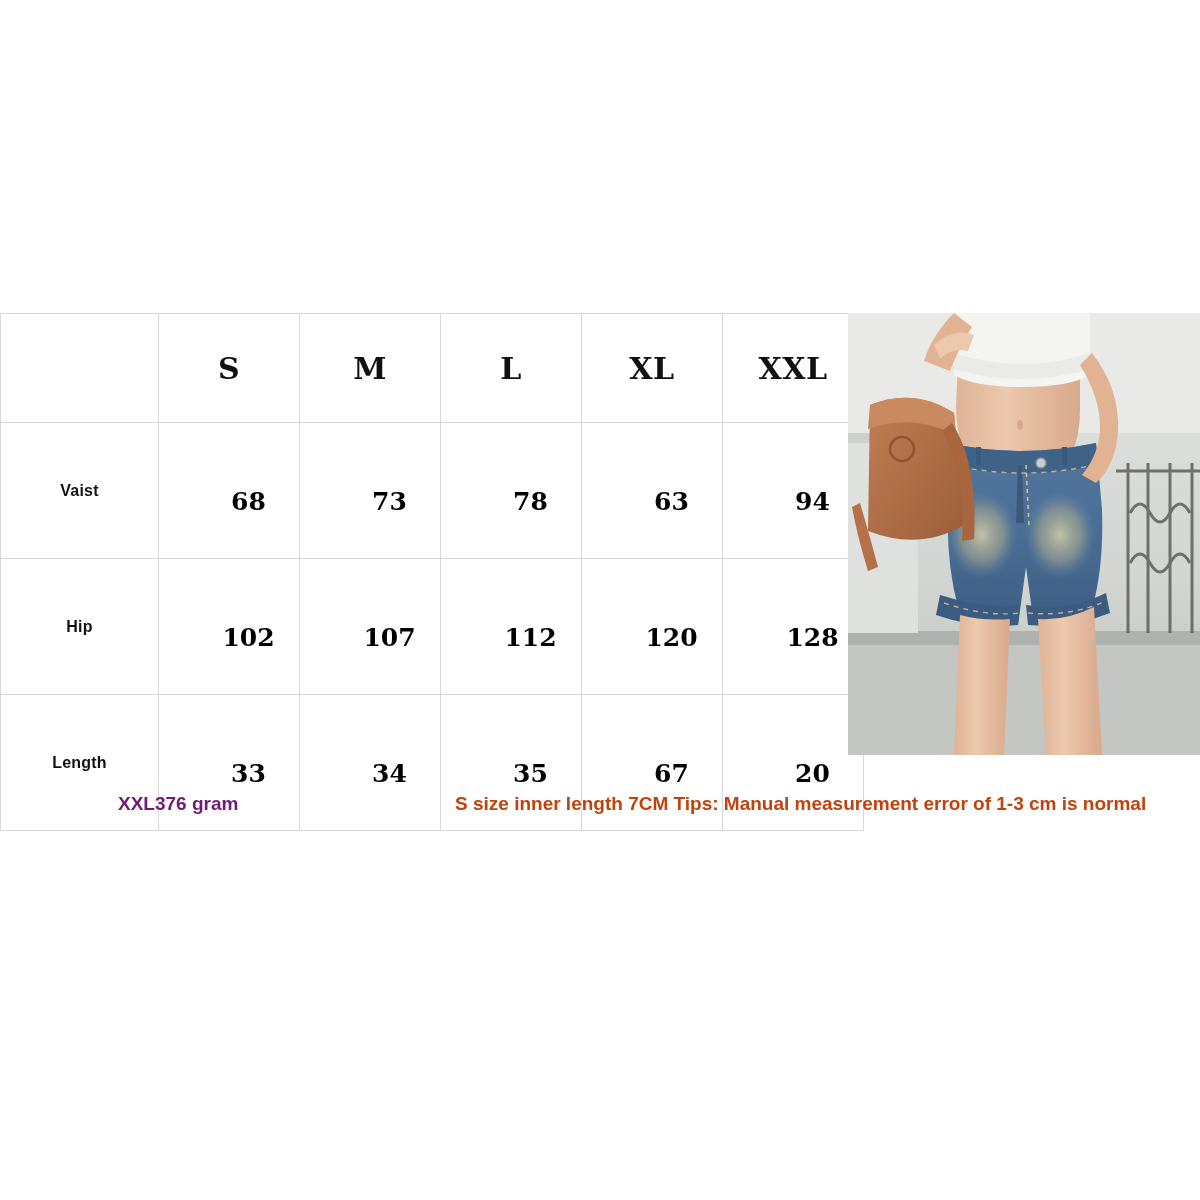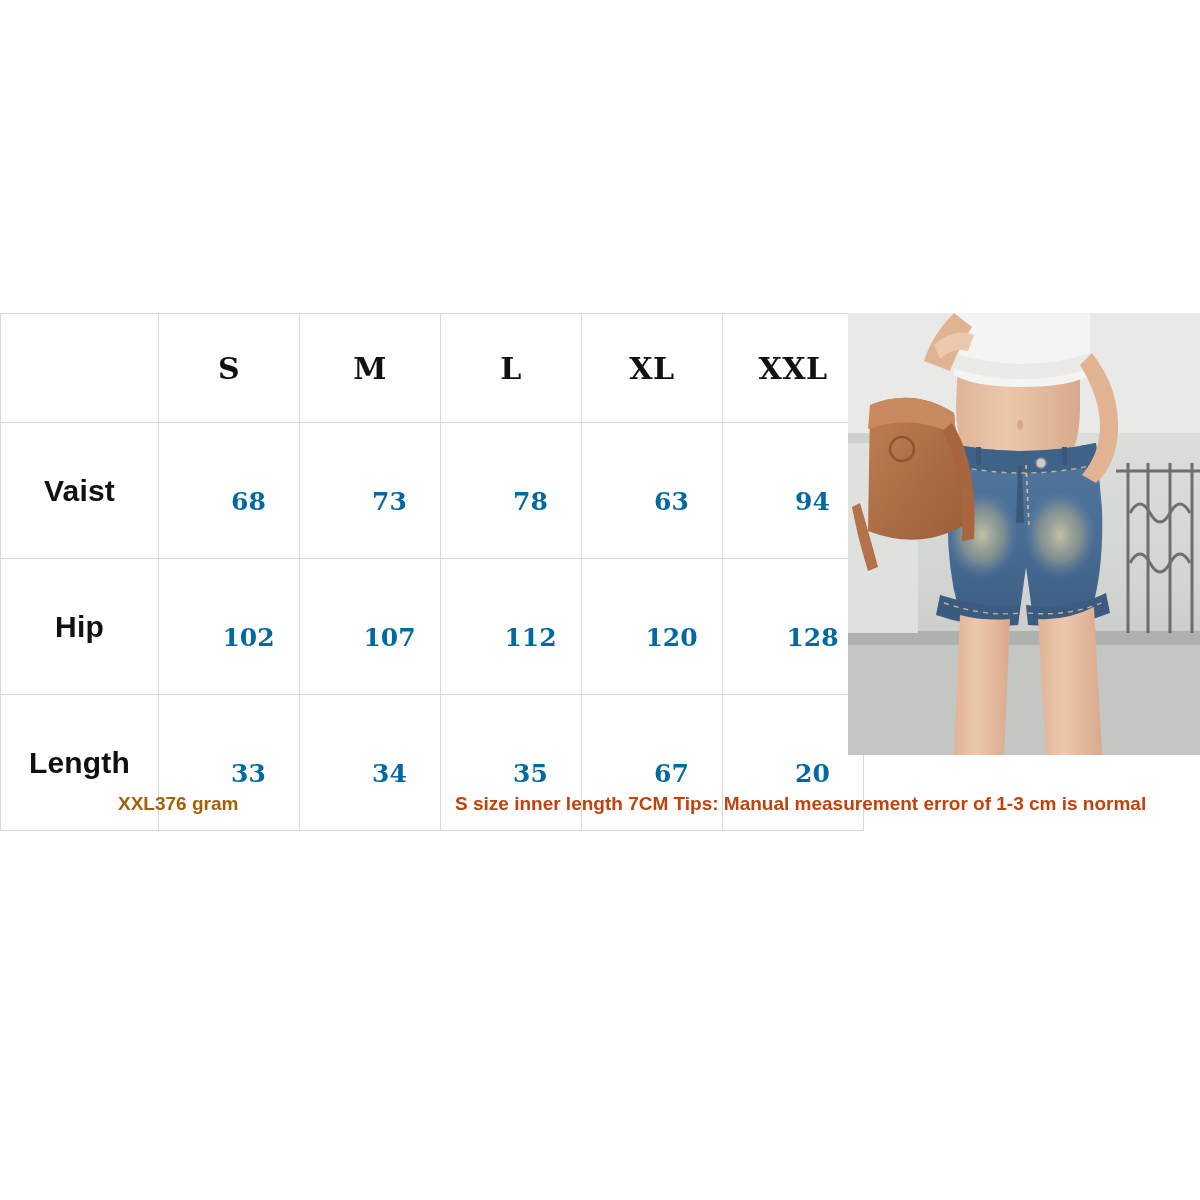--- a/index.html
+++ b/index.html
@@ -71,30 +71,30 @@
     color: #111111;
   }
 
   
   tr.data-row td {
     height: 112px;
   }
   .row-label {
     font-family: "Liberation Sans", sans-serif;
     font-weight: 700;
-    font-size: 30px;
+    font-size: 16px;
     color: #111111;
     letter-spacing: 0.2px;
     margin-top: 44px;
   }
   .cell-val {
     font-family: "DejaVu Serif", serif;
     font-weight: 700;
     font-size: 25px;
-    color: #0369a1;
+    color: #000000;
     padding-top: 22px;
     padding-left: 40px;
   }
 
   
   .photo {
     position: absolute;
     left: 848px;
     top: 0px;
     width: 352px;
@@ -112,21 +112,21 @@
     width: 1200px;
     height: 45px;
   }
   .note-left {
     position: absolute;
     left: 118px;
     top: 0px;
     font-family: "Liberation Sans", sans-serif;
     font-weight: 700;
     font-size: 19px;
-    color: #a16207;
+    color: #701a75;
     white-space: nowrap;
   }
   .note-right {
     position: absolute;
     left: 455px;
     top: 0px;
     font-family: "Liberation Sans", sans-serif;
     font-weight: 700;
     font-size: 19px;
     color: #c2410c;

